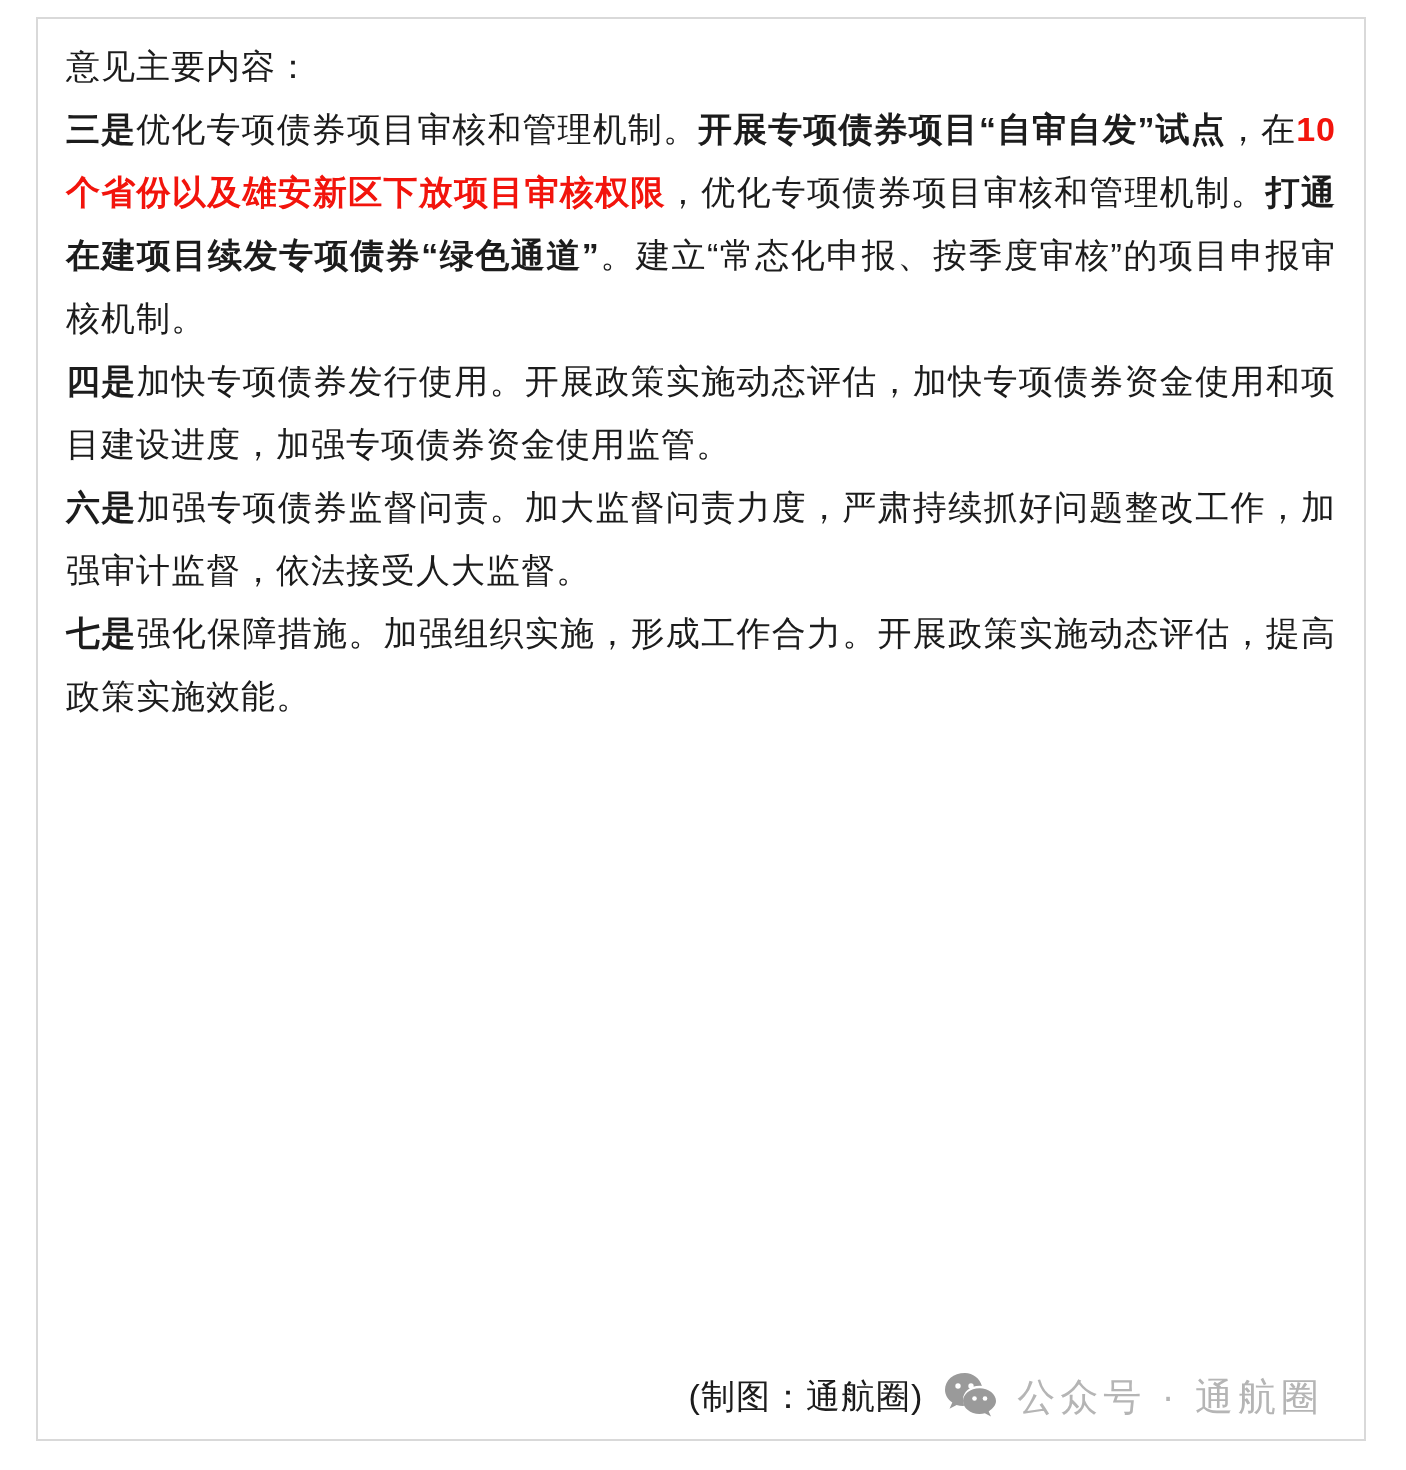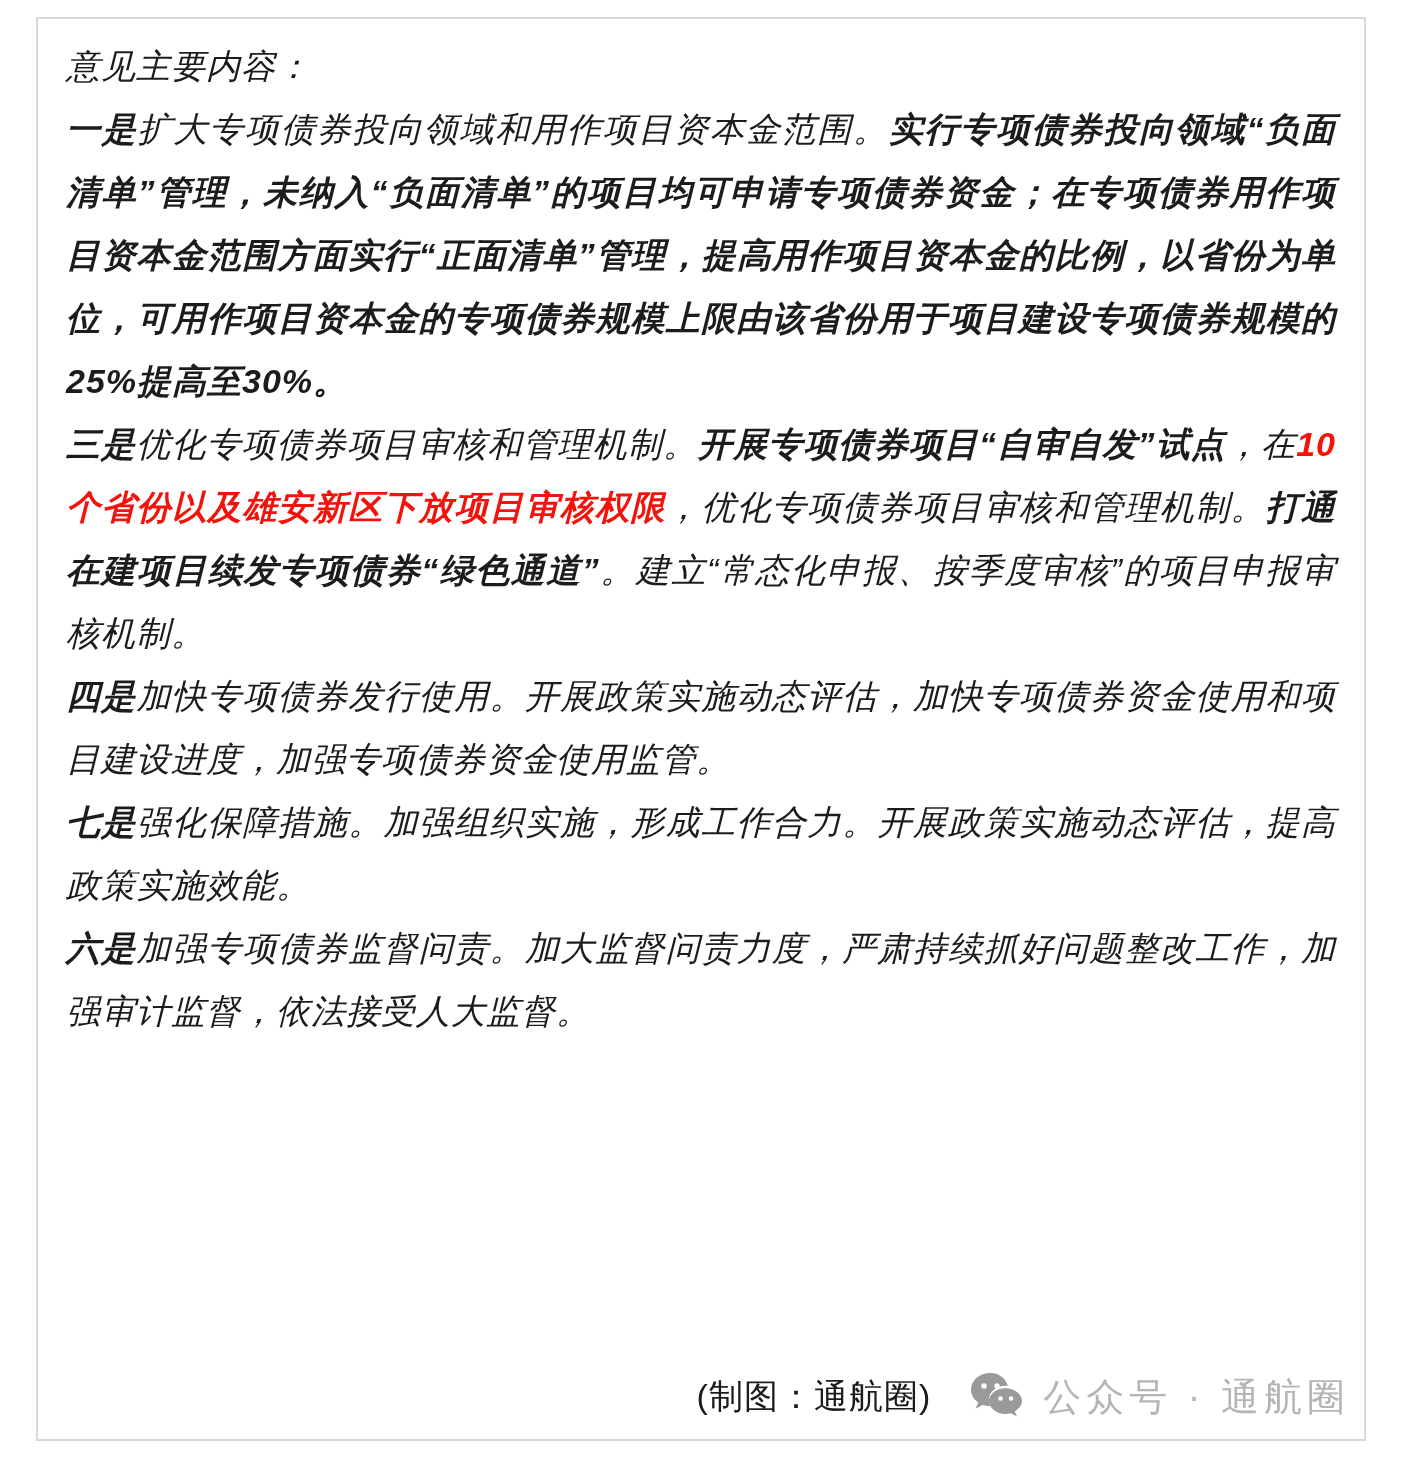--- a/index.html
+++ b/index.html
@@ -3,54 +3,53 @@
 <meta charset="utf-8">
 <style>
   html,body{margin:0;padding:0;background:#ffffff;}
   body{font-family:"Liberation Sans","DejaVu Sans",sans-serif;}
   .page{position:relative;width:1406px;height:1470px;background:#ffffff;overflow:hidden;}
   .card{
     position:absolute;left:36px;top:17px;width:1330px;height:1424px;
     box-sizing:border-box;border:2px solid #d9d9d9;background:#ffffff;
     padding:16px 28px 0 28px;overflow:hidden;
   }
-  .textflow{color:#1c1c1c;font-size:34px;line-height:63px;text-align:justify;letter-spacing:1px;font-style:italic;}
+  .textflow{color:#1c1c1c;font-size:34px;line-height:63px;text-align:justify;letter-spacing:1px;}
   .textflow p{margin:0;}
   .title{text-align:left;}
   .b{font-weight:700;}
   .rb{font-weight:700;color:#f2140c;}
   .footer{
-    position:absolute;right:14px;bottom:16px;
-    display:flex;align-items:center;gap:38px;white-space:nowrap;
+    position:absolute;right:40px;bottom:16px;
+    display:flex;align-items:center;gap:20px;white-space:nowrap;
   }
   .credit{font-size:34px;color:#1c1c1c;letter-spacing:1px;}
   .wm{display:flex;align-items:center;gap:12px;}
   .wm-text{font-size:38px;color:#b5b5b5;letter-spacing:5px;}
   .wm-icon{display:block;}
 </style>
 </head>
 <body>
 
 <div class="page">
   <div class="card">
     <div class="textflow">
 
       <p class="title">意见主要内容：</p>
 
-      <p><span class="b">一是</span><span>扩大专项债券投向领域和用作项目资本金范围。</span><span class="b">实行专项债券投向领域“负面清单”管理，未纳入“负面清单”的项目均可申请专项债券资金；在专项债券用作项目资本金范围方面实行“正面清单”管理，提高用作项目资本金的比例，以省份为单位，可用作项目资本金的专项债券规模上限由该省份用于项目建设专项债券规模的25%提高至30%。</span></p>
 
 
       <p><span class="b">三是</span><span>优化专项债券项目审核和管理机制。</span><span class="b">开展专项债券项目“自审自发”试点</span><span>，在</span><span class="rb">10个省份以及雄安新区下放项目审核权限</span><span>，优化专项债券项目审核和管理机制。</span><span class="b">打通在建项目续发专项债券“绿色通道”</span><span>。建立“常态化申报、按季度审核”的项目申报审核机制。</span></p>
 
       <p><span class="b">四是</span><span>加快专项债券发行使用。开展政策实施动态评估，加快专项债券资金使用和项目建设进度，加强专项债券资金使用监管。</span></p>
 
 
+      <p><span class="b">六是</span><span>加强专项债券监督问责。加大监督问责力度，严肃持续抓好问题整改工作，加强审计监督，依法接受人大监督。</span></p>
+
       <p><span class="b">七是</span><span>强化保障措施。加强组织实施，形成工作合力。开展政策实施动态评估，提高政策实施效能。</span></p>
-
-      <p><span class="b">六是</span><span>加强专项债券监督问责。加大监督问责力度，严肃持续抓好问题整改工作，加强审计监督，依法接受人大监督。</span></p>
 
     </div>
 
     <div class="footer">
       <span class="credit">(制图：通航圈)</span>
       <span class="wm">
         <svg class="wm-icon" width="62" height="52" viewBox="0 0 62 52" xmlns="http://www.w3.org/2000/svg">
           <g fill="#9a9a9a">
             <path d="M22 2C10.3 2 2 9.4 2 18.8c0 5.3 2.8 9.7 7.3 12.8l-2.8 6.1 7.1-3.8c2 .6 4.2 1 6.4 1 .5 0 1 0 1.5-.1-.9-1.6-1.5-3.8-1.5-6.2 0-7.7 7.4-13.9 16.5-13.9.8 0 1.6.1 2.4.2C36.8 7.5 30.1 2 22 2z"></path>
             <path d="M36.5 17.2C27.4 17.2 20 23 20 30.1c0 7.1 7.4 12.9 16.5 12.9 1.9 0 3.7-.3 5.4-.8l6.1 3.3-2.3-5.1c3.9-2.4 7.3-6.1 7.3-10.3 0-7.1-7.4-12.9-16.5-12.9z"></path>

